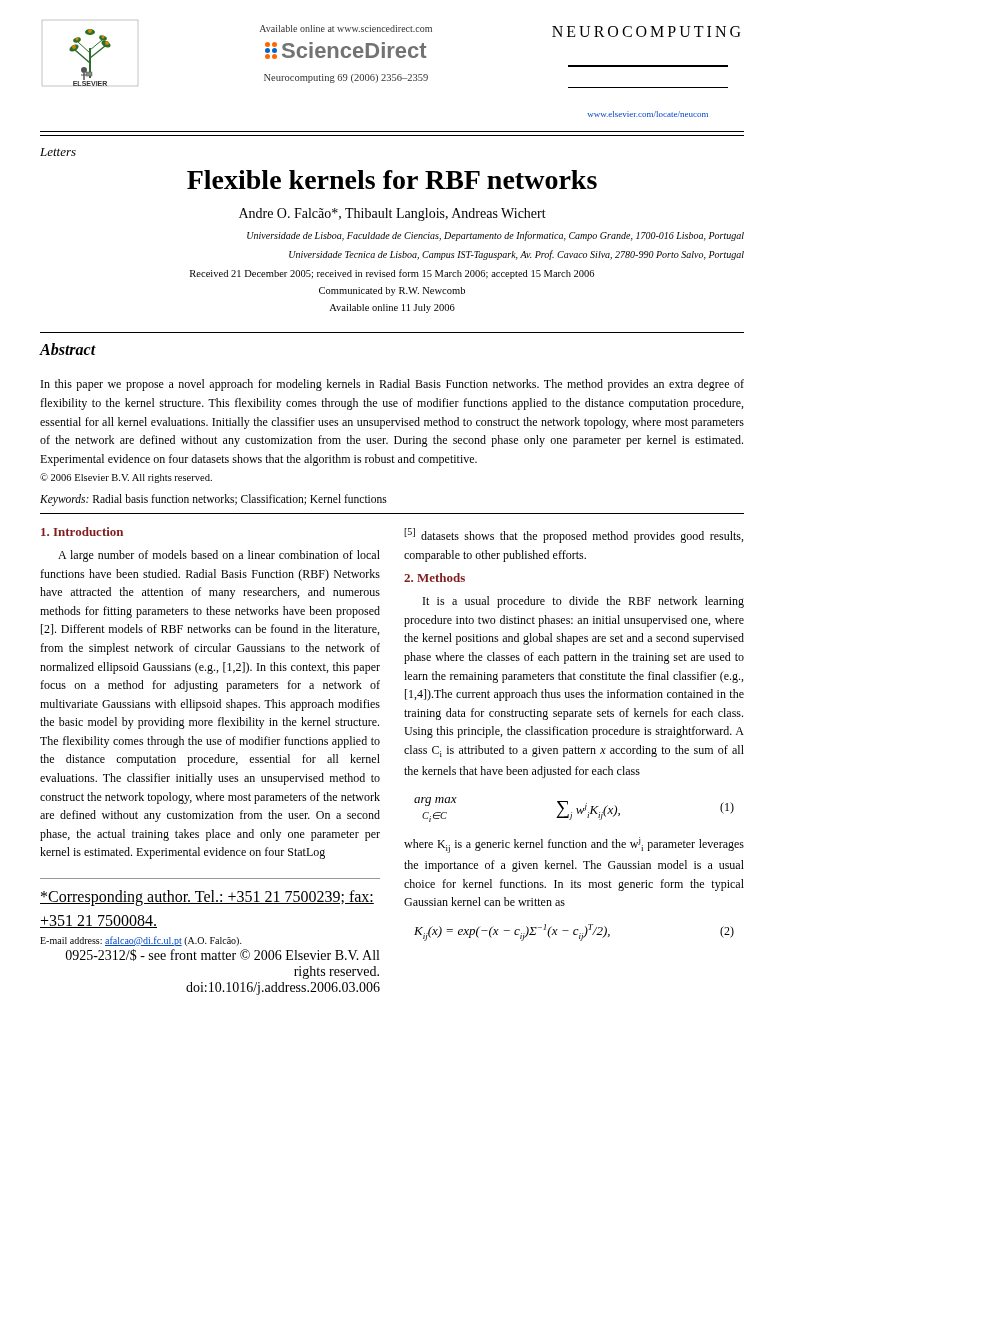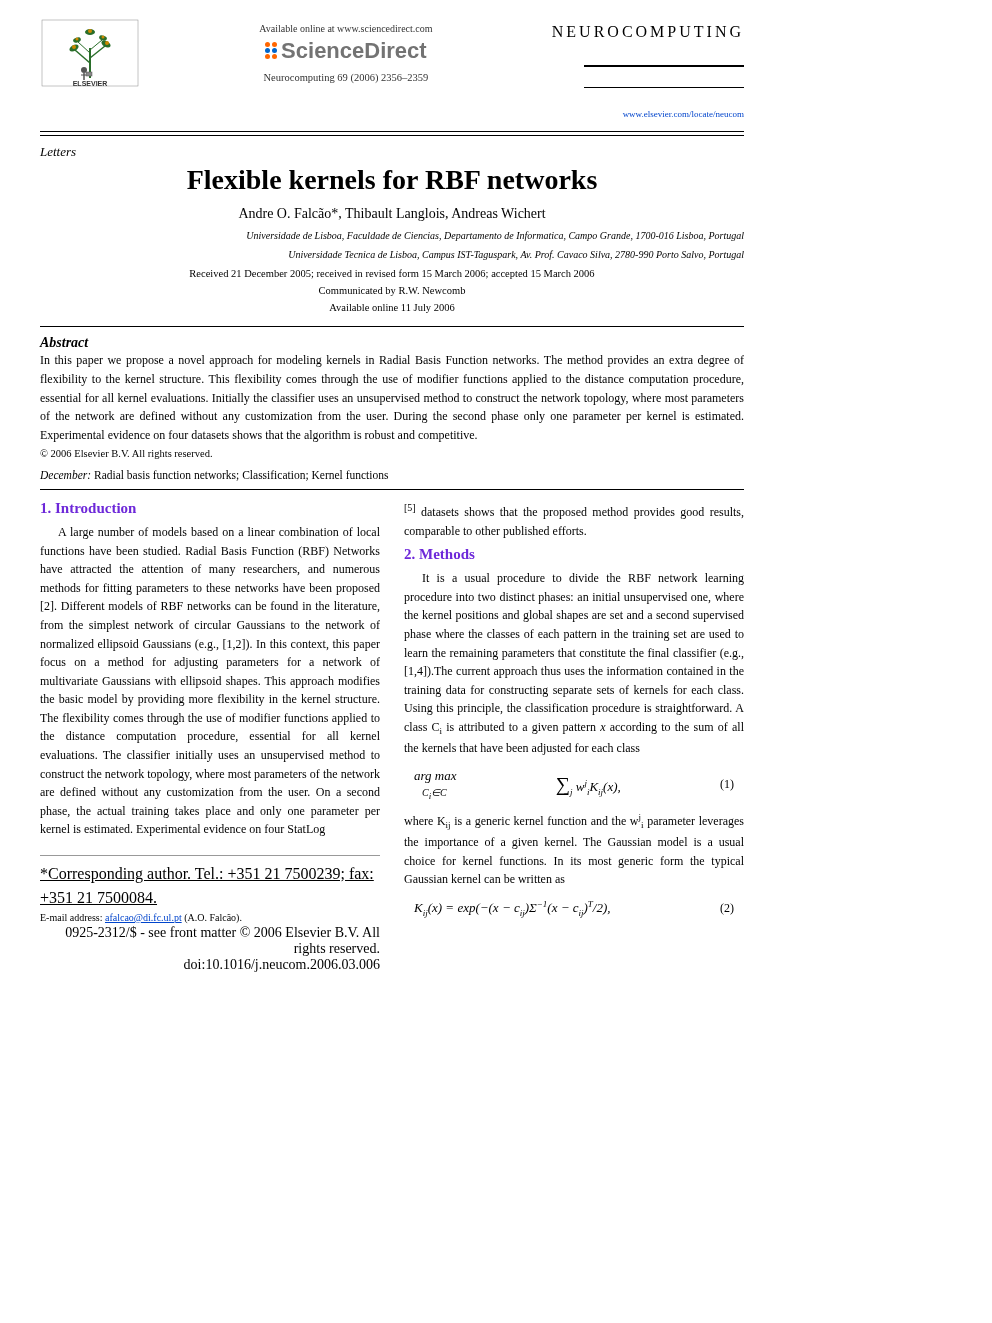--- a/index.html
+++ b/index.html
@@ -85,21 +85,21 @@
 
     .journal-vol {
       font-size: 10.5px;
       color: #333;
       margin-top: 2px;
     }
 
     .header-right {
       display: flex;
       flex-direction: column;
-      align-items: flex-end;
+      align-items: center;
       padding-top: 5px;
       min-width: 160px;
       gap: 16px;
     }
 
     .neurocomputing-title {
       font-family: 'Palatino Linotype', Palatino, serif;
       font-size: 16px;
       letter-spacing: 3px;
       text-transform: uppercase;
@@ -175,39 +175,39 @@
       color: #000;
       line-height: 1.5;
       margin-bottom: 4px;
     }
 
     .received-info {
       text-align: center;
       font-size: 10.5px;
       color: #000;
       line-height: 1.6;
-      margin-bottom: 10px;
+      margin-bottom: 16px;
     }
 
     .section-divider {
       border: none;
       border-top: 1px solid #000;
       margin: 8px 0;
     }
 
     .abstract-section {
       margin-bottom: 8px;
     }
 
     .abstract-title {
-      font-size: 14px;
+      font-size: 16px;
       font-style: italic;
       font-weight: bold;
       color: #000;
-      margin-bottom: 0;
+      margin-bottom: 16px;
     }
 
     .abstract-text {
       font-size: 12px;
       line-height: 1.55;
       color: #000;
       text-align: justify;
     }
 
     .keywords {
@@ -232,23 +232,23 @@
       flex: 1;
       min-width: 0;
     }
 
     .col-right {
       flex: 1;
       min-width: 0;
     }
 
     .section-heading {
-      font-size: 15px;
+      font-size: 13px;
       font-weight: bold;
-      color: #6d28d9;
+      color: #7f1d1d;
       margin-bottom: 6px;
     }
 
     .body-text {
       font-size: 12px;
       line-height: 1.55;
       color: #000;
       text-align: justify;
     }
 
@@ -396,21 +396,21 @@
     <hr class="section-divider">
 
     <div class="abstract-section">
       <div class="abstract-title">Abstract</div>
       <div class="abstract-text">
         <span>In this paper we propose a novel approach for modeling kernels in Radial Basis Function networks. The method provides an extra degree of flexibility to the kernel structure. This flexibility comes through the use of modifier functions applied to the distance computation procedure, essential for all kernel evaluations. Initially the classifier uses an unsupervised method to construct the network topology, where most parameters of the network are defined without any customization from the user. During the second phase only one parameter per kernel is estimated. Experimental evidence on four datasets shows that the algorithm is robust and competitive.</span>
         <br>
         <span class="copyright-line">© 2006 Elsevier B.V. All rights reserved.</span>
       </div>
       <div class="keywords">
-        <span class="label">December:</span>
+        <span class="label">Keywords:</span>
         <span>Radial basis function networks; Classification; Kernel functions</span>
       </div>
     </div>
 
     <hr class="section-divider">
 
     <div class="two-col">
 
       <div class="col-left">
         <div class="section-heading">1.  Introduction</div>
@@ -424,21 +424,21 @@
           </div>
           <div>
             <span>E-mail address:</span>
             <span style="color:#0044cc;text-decoration:underline;">afalcao@di.fc.ul.pt</span>
             <span>(A.O. Falcão).</span>
           </div>
         </div>
 
         <div class="issn-line">
           <div>0925-2312/$ - see front matter © 2006 Elsevier B.V. All rights reserved.</div>
-          <div>doi:10.1016/j.neucom.2006.03.006</div>
+          <div>doi:10.1016/j.address.2006.03.006</div>
         </div>
       </div>
 
       <div class="col-right">
         <div class="body-text">
           <p><span style="vertical-align:super;font-size:10px;">[5]</span> datasets shows that the proposed method provides good results, comparable to other published efforts.</p>
         </div>
 
         <div class="section-heading" style="margin-top:1px;">2.  Methods</div>
 

